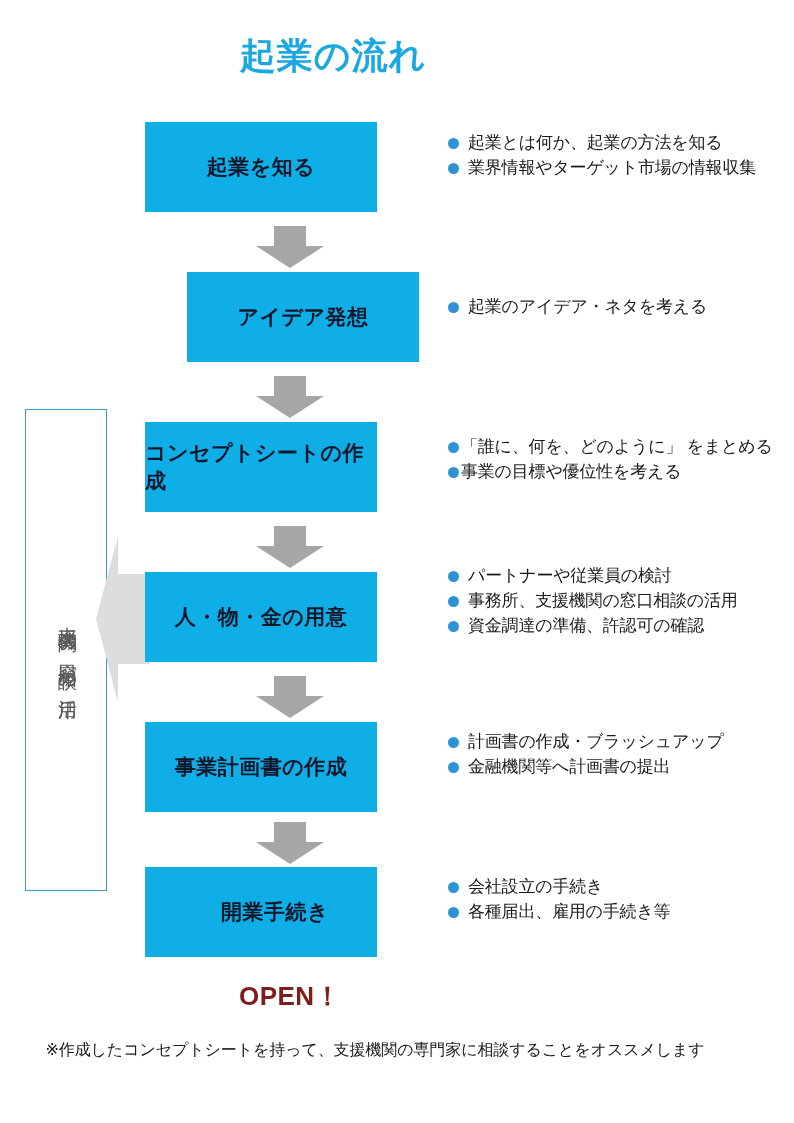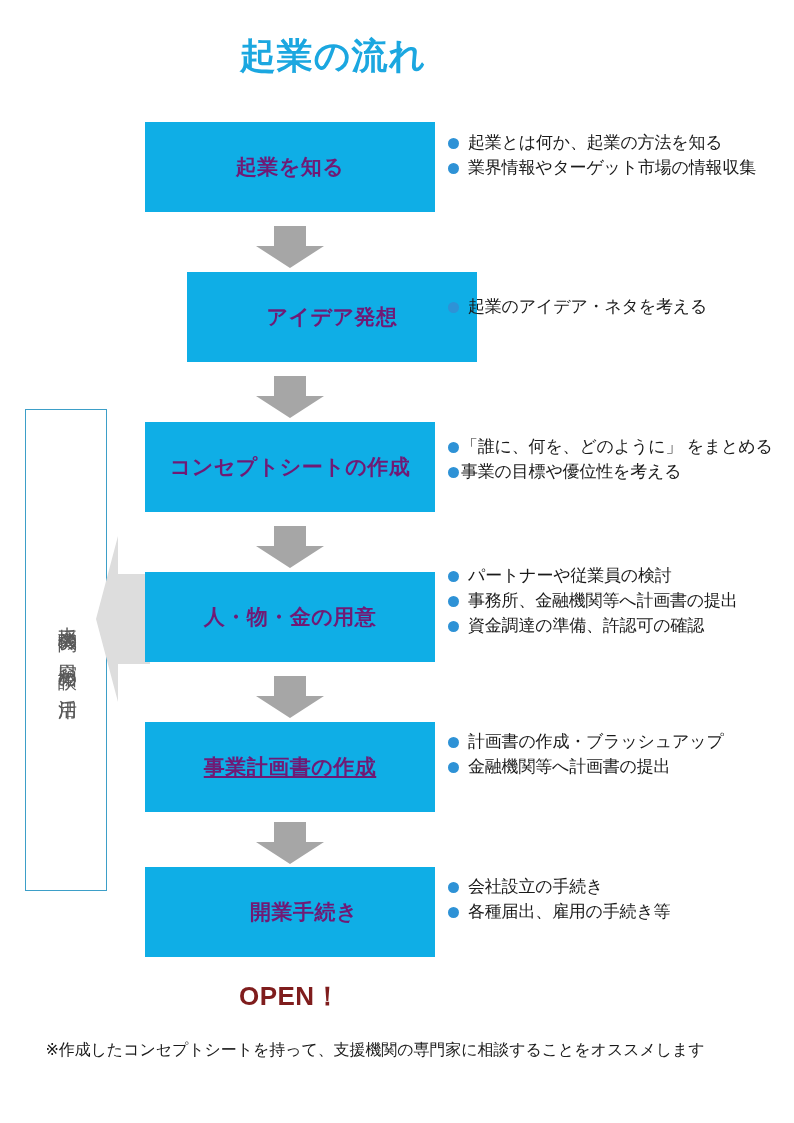--- a/index.html
+++ b/index.html
@@ -71,37 +71,37 @@
     left: 96px;
     top: 534px;
     width: 54px;
     height: 170px;
   }
 
   
   .flow-box {
     position: absolute;
     left: 145px;
-    width: 290px;
+    width: 232px;
     height: 90px;
     background: #0FAEE6;
     display: flex;
     align-items: center;
     justify-content: center;
-    color: #701a75;
+    color: #0f172a;
     font-size: 21px;
     font-weight: bold;
     letter-spacing: 0.5px;
     box-sizing: border-box;
   }
   .flow-box.b0 { top: 122px; }
   .flow-box.b1 { top: 272px; margin-left: 42px; }
   .flow-box.b2 { top: 422px; }
   .flow-box.b3 { top: 572px; }
-  .flow-box.b4 { top: 722px; text-decoration: underline; }
+  .flow-box.b4 { top: 722px; }
   .flow-box.b5 { top: 867px; padding-left: 28px; }
 
   
   .down-arrow {
     position: absolute;
     left: 256px;
     width: 68px;
     height: 42px;
   }
   .down-arrow.a0 { top: 226px; }
@@ -242,21 +242,21 @@
   </div>
 
   <div class="flow-box b3">人・物・金の用意</div>
   <div class="bullets g3">
     <div class="bullet-row">
       <span class="dot"></span>
       <span class="bullet-text">パートナーや従業員の検討</span>
     </div>
     <div class="bullet-row">
       <span class="dot"></span>
-      <span class="bullet-text">事務所、金融機関等へ計画書の提出</span>
+      <span class="bullet-text">事務所、支援機関の窓口相談の活用</span>
     </div>
     <div class="bullet-row">
       <span class="dot"></span>
       <span class="bullet-text">資金調達の準備、許認可の確認</span>
     </div>
   </div>
 
   <div class="down-arrow a3">
     <svg width="68" height="42" viewBox="0 0 68 42" xmlns="http://www.w3.org/2000/svg">
       <polygon points="18,0 50,0 50,20 68,20 34,42 0,20 18,20" fill="#A6A6A6"></polygon>

